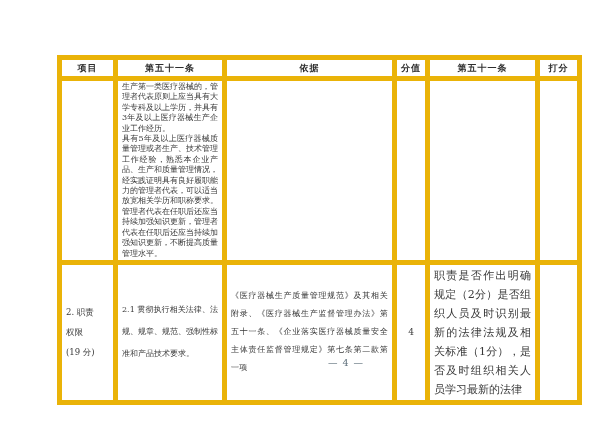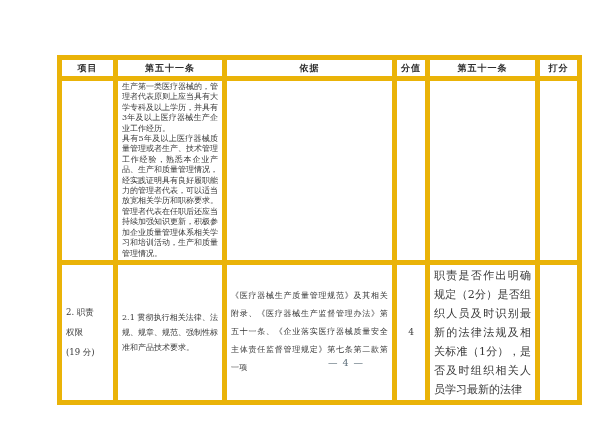--- a/index.html
+++ b/index.html
@@ -57,21 +57,21 @@
   
   tr.row-sec { height: 83px; }
   td.item-cell {
     white-space: pre-line;
     line-height: 20px;
     font-size: 8.5px;
   }
   td.req-cell {
     text-align: justify;
     text-justify: inter-ideograph;
-    line-height: 15px;
+    line-height: 22px;
     padding: 2px 5px 2px 6px;
   }
   td.basis-cell {
     text-align: justify;
     text-justify: inter-ideograph;
     line-height: 18px;
     padding: 2px 6px;
     letter-spacing: 0.3px;
     font-family: Liberation Serif, serif;
   }
@@ -120,21 +120,21 @@
         <th class="hdr">分值</th>
         <th class="hdr">第五十一条</th>
         <th class="hdr">打分</th>
       </tr>
     </thead>
     <tbody>
       <tr class="row-cont">
         <td class="item-cell"></td>
         <td class="req-cont">生产第一类医疗器械的，管理者代表原则上应当具有大学专科及以上学历，并具有3年及以上医疗器械生产企业工作经历。
 具有5年及以上医疗器械质量管理或者生产、技术管理工作经验，熟悉本企业产品、生产和质量管理情况，经实践证明具有良好履职能力的管理者代表，可以适当放宽相关学历和职称要求。
-管理者代表在任职后还应当持续加强知识更新，积极参加企业质量管理体系相关学习和培训活动，生产和质量管理情况。</td>
+管理者代表在任职后还应当持续加强知识更新，管理者代表在任职后还应当持续加强知识更新，不断提高质量管理水平。</td>
         <td class="basis-cell"></td>
         <td class="score-cell"></td>
         <td class="points-cell"></td>
         <td class="mark-cell"></td>
       </tr>
       <tr class="row-sec">
         <td class="item-cell">2. 职责
 权限
 (19 分)</td>
         <td class="req-cell">2.1 贯彻执行相关法律、法规、规章、规范、强制性标准和产品技术要求。</td>

